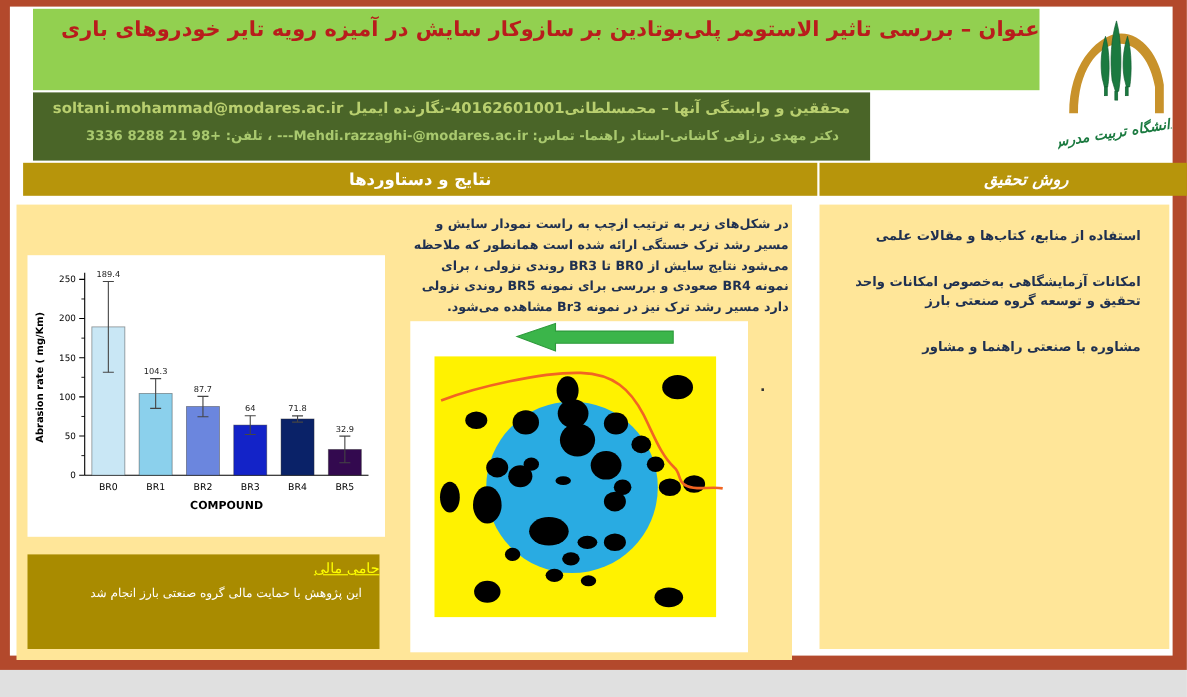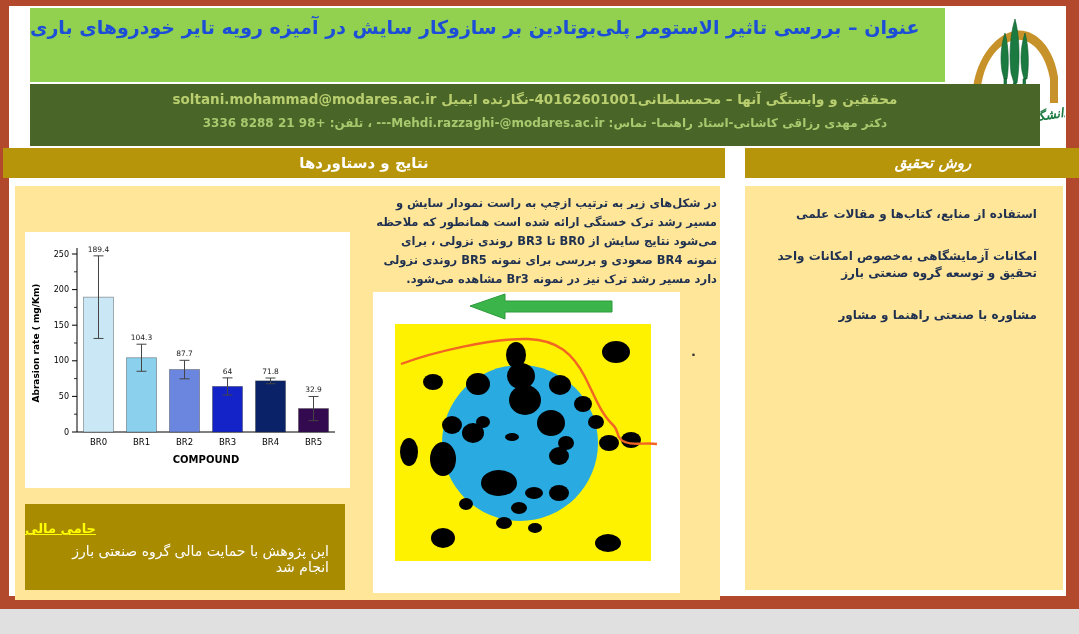--- a/index.html
+++ b/index.html
@@ -6,48 +6,48 @@
   body{
     width:1079px;height:634px;position:relative;overflow:hidden;
     background:#e0e0e0;
     font-family:"DejaVu Sans",sans-serif;
   }
   .frame{position:absolute;left:0;top:0;width:1079px;height:609px;background:#b3492c;}
   .page{position:absolute;left:9px;top:6px;right:13px;bottom:13px;background:#ffffff;}
   .abs{position:absolute;box-sizing:border-box;}
 
   .title-box{left:30px;top:8px;width:915px;height:74px;background:#92d050;
-    color:#1d4ed8;font-size:19px;font-weight:700;text-align:left;padding-top:8px;direction:rtl;}
+    color:#b91c1c;font-size:19px;font-weight:700;text-align:right;padding-top:8px;direction:rtl;}
   .logo-box{left:962px;top:7px;width:103px;height:139px;background:#ffffff;text-align:center;}
 
-  .researchers-box{left:30px;top:84px;width:1010px;height:62px;background:#4a6528;
+  .researchers-box{left:30px;top:84px;width:761px;height:62px;background:#4a6528;
     text-align:center;direction:rtl;}
   .res-line1{color:#b9cf6f;font-size:13.5px;font-weight:700;padding-top:7px;}
   .res-line2{color:#a9c96e;font-size:12px;font-weight:700;padding-top:9px;margin-left:20px;}
 
   .gold-header{background:#b7950b;color:#ffffff;font-size:15px;font-weight:700;
     text-align:center;line-height:30px;height:30px;direction:rtl;}
-  .gh-left{left:3px;top:148px;width:722px;}
+  .gh-left{left:21px;top:148px;width:722px;}
   .gh-right{left:745px;top:148px;width:376px;font-style:italic;}
 
   .left-panel{left:15px;top:186px;width:705px;height:414px;background:#ffe699;}
   .right-panel{left:745px;top:186px;width:318px;height:404px;background:#ffe699;
     direction:rtl;padding:20px 26px 0 14px;}
 
   .para{left:360px;top:8px;width:342px;direction:rtl;text-align:right;
     color:#1f3050;font-size:11.5px;font-weight:700;line-height:19px;}
 
   .chart-box{left:10px;top:46px;width:325px;height:256px;background:#ffffff;}
   .schem-box{left:358px;top:106px;width:307px;height:301px;background:#ffffff;}
   .stray-dot{left:676px;top:158px;color:#333;font-size:13px;font-weight:700;}
 
   .sponsor-box{left:10px;top:318px;width:320px;height:86px;background:#a98b00;}
-  .sponsor-title{color:#ffff00;font-size:13px;font-weight:700;text-align:left;
-    text-decoration:underline;padding-top:17px;direction:rtl;}
-  .sponsor-body{color:#ffffff;font-size:14px;direction:rtl;text-align:right;
+  .sponsor-title{color:#ffff00;font-size:13px;font-weight:400;text-align:right;
+    text-decoration:underline;padding-top:6px;direction:rtl;}
+  .sponsor-body{color:#ffffff;font-size:11px;direction:rtl;text-align:right;
     padding:7px 16px 0 40px;line-height:16px;}
 
   .method-item{color:#1f3050;font-size:12px;font-weight:700;text-align:right;
     line-height:17px;margin-bottom:25px;white-space:pre-line;}
 
   svg text{font-family:"DejaVu Sans",sans-serif;}
 </style>
 </head>
 <body>
 

